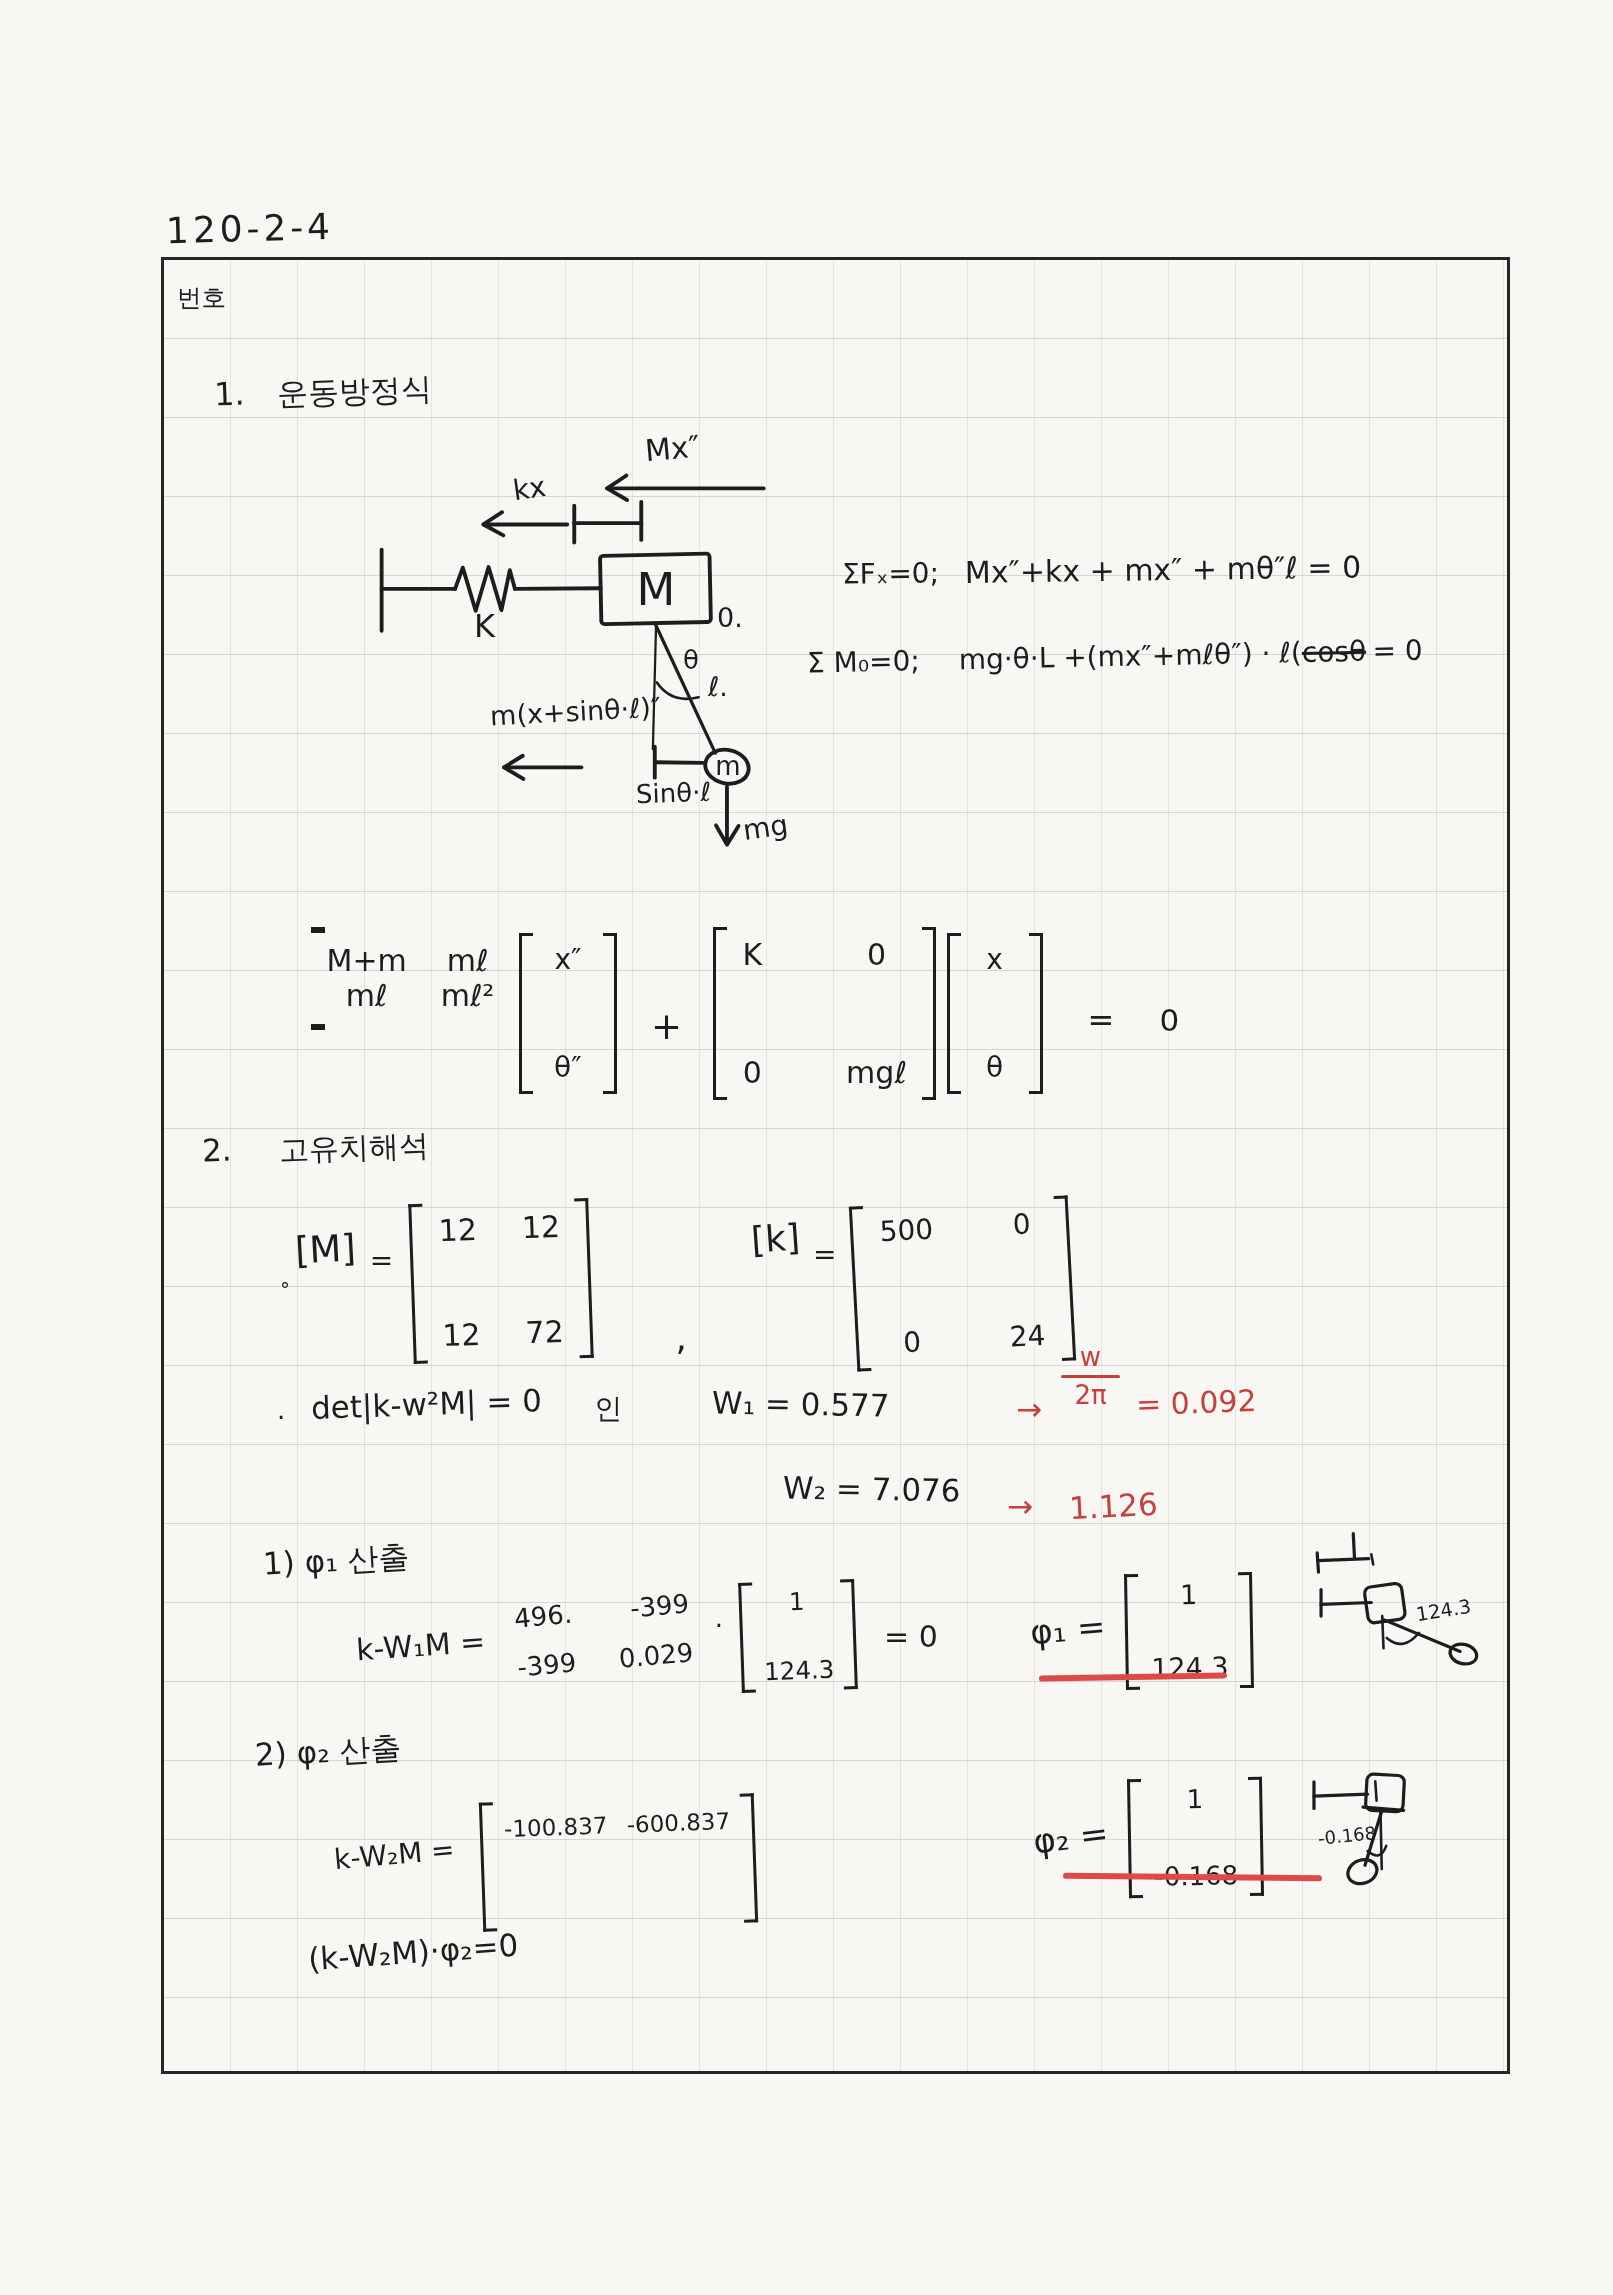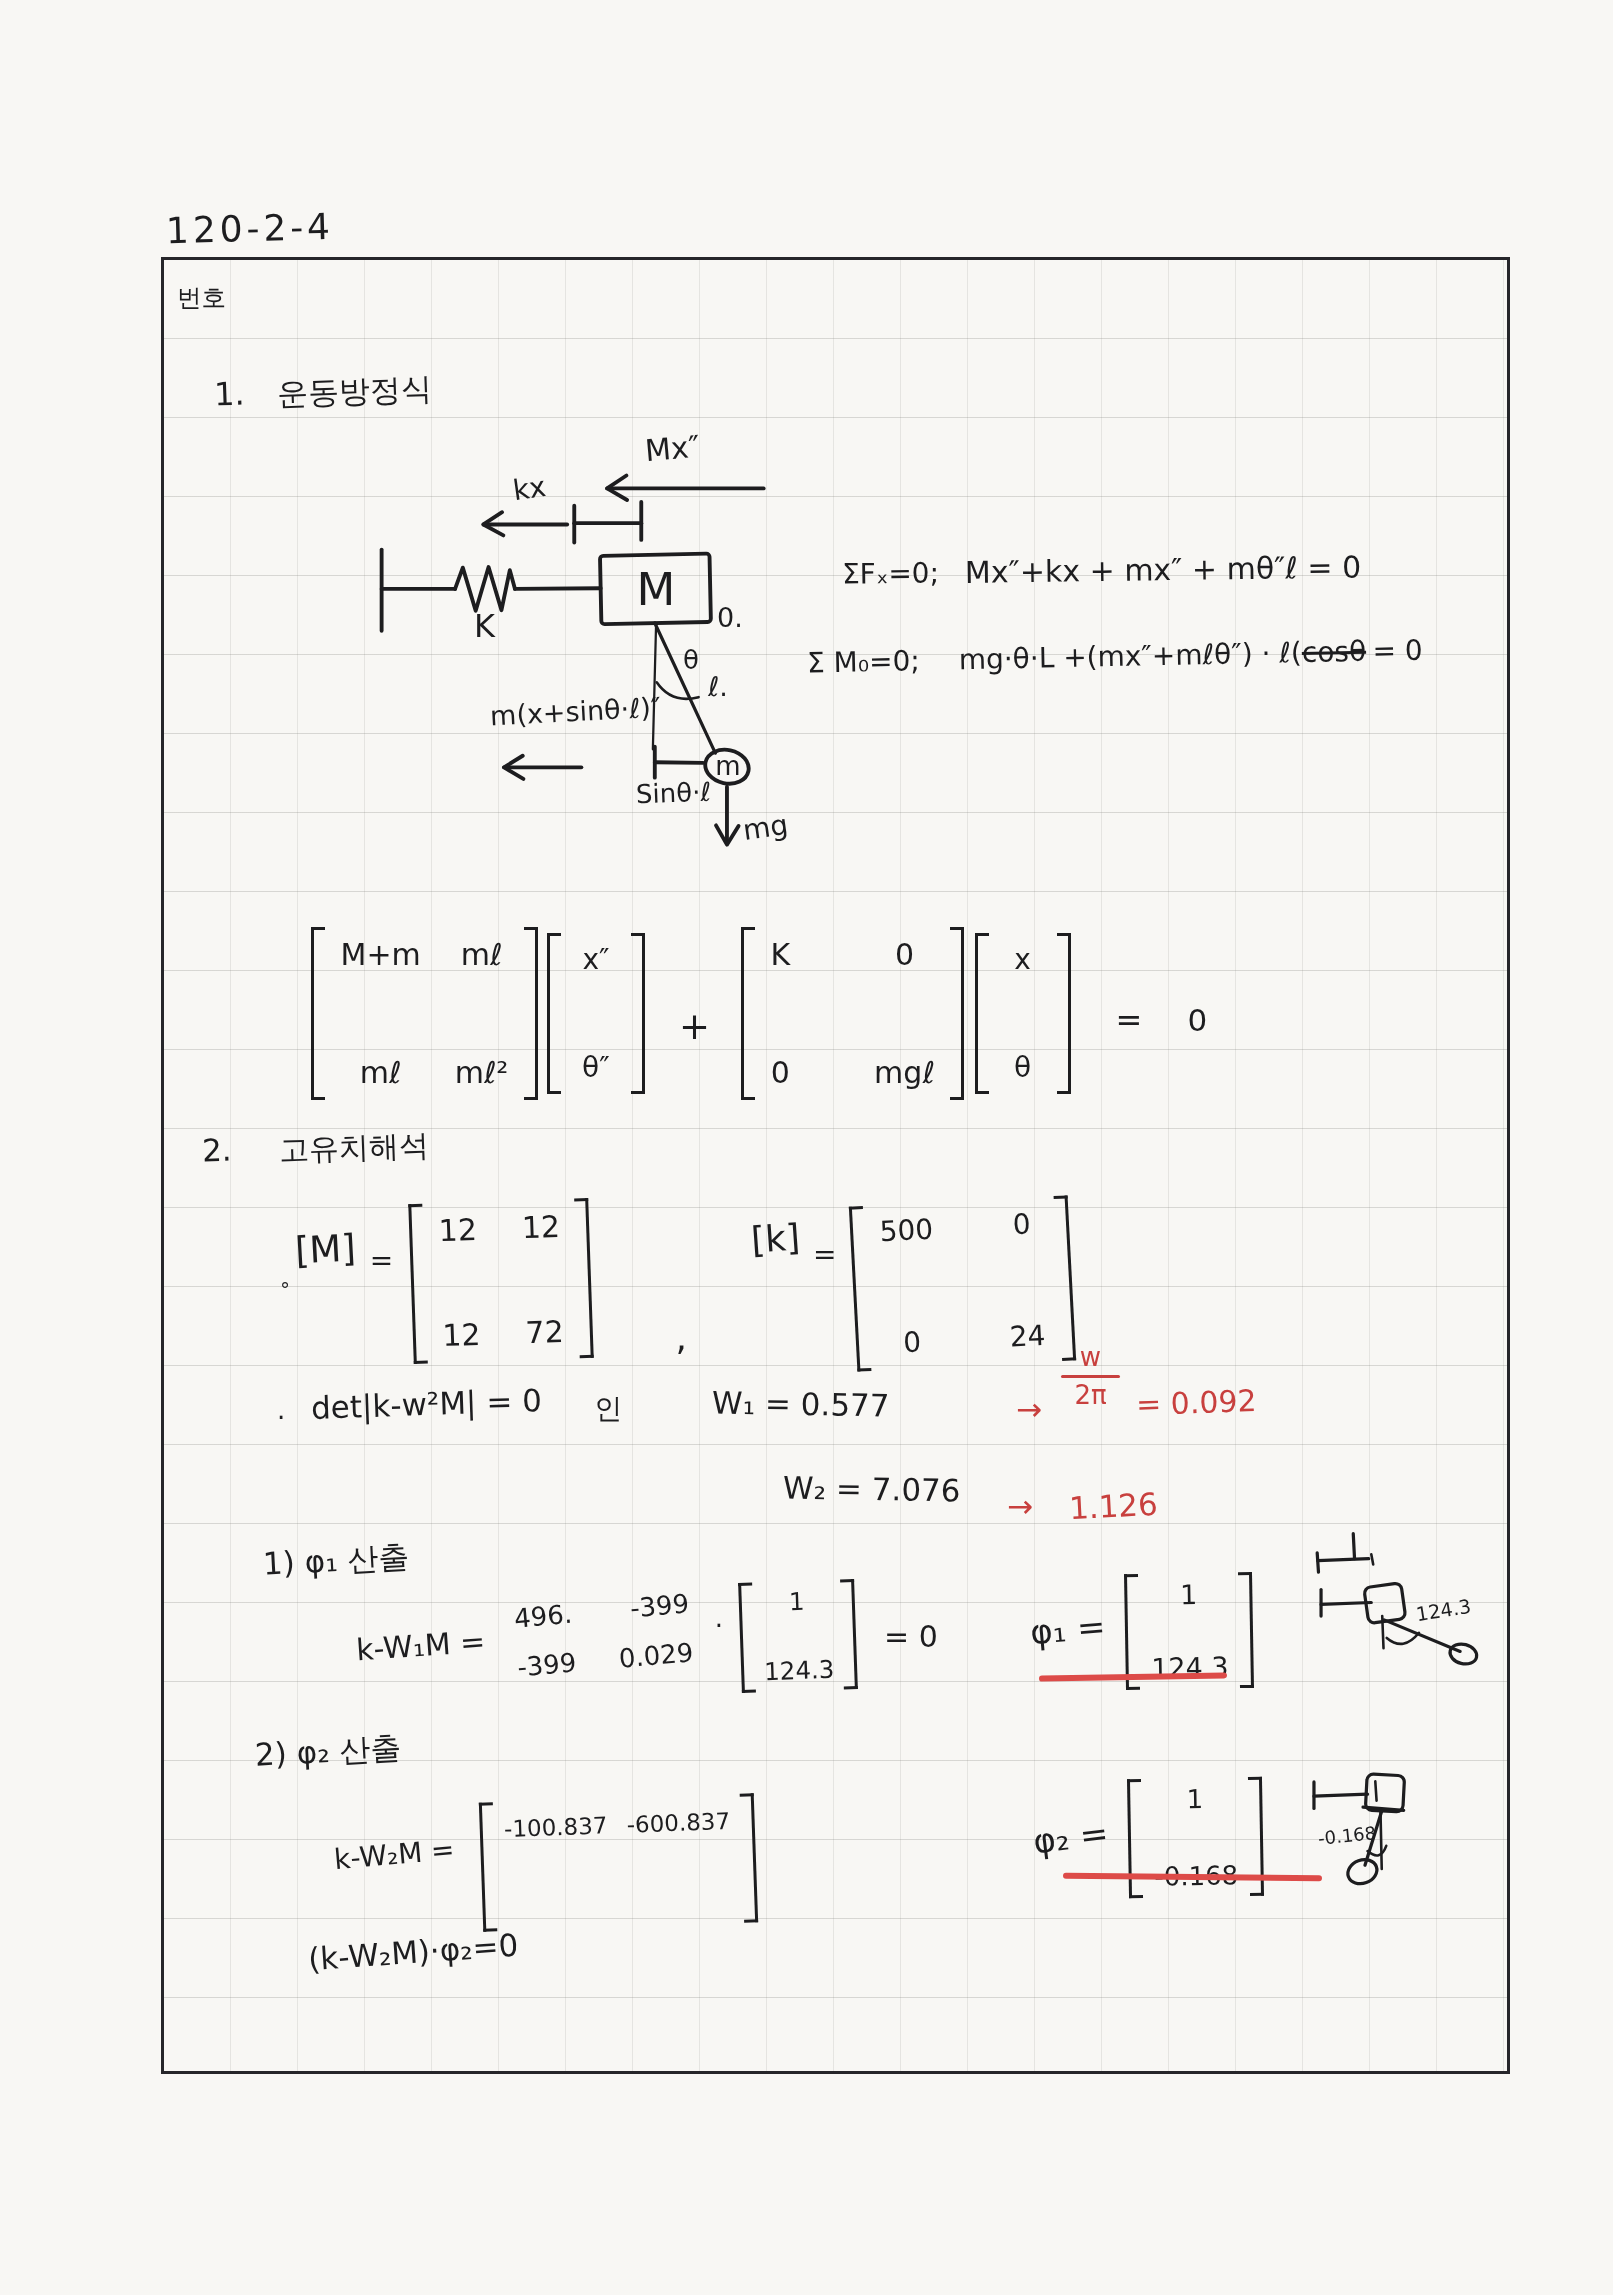--- a/index.html
+++ b/index.html
@@ -99,21 +99,21 @@
     <span class="hw" style="font-size:30px;">Mx″+kx + mx″ + mθ″ℓ = 0</span>
   </div>
   <div class="abs row" style="left:807px;top:640px;transform:rotate(-1.2deg);">
     <span class="hw" style="font-size:28px;">Σ M₀=0;</span>
     <span class="hw" style="font-size:28px;margin-left:39px;">mg·θ·L +(mx″+mℓθ″) · ℓ(</span>
     <span class="hw strike" style="font-size:28px;">cosθ</span>
     <span class="hw" style="font-size:28px;margin-left:6.4px;">= 0</span>
   </div>
 
   <div class="abs row" style="left:311px;top:927px;height:173px;">
-    <div class="mx" style="height:173px;">
+    <div class="mx" style="height:173px;flex-direction:column;">
       <div class="brk l"></div>
       <div class="cells c2" style="column-gap:34px;font-size:30px;min-width:148px;">
         <span>M+m</span>
         <span>mℓ</span>
         <span>mℓ</span>
         <span>mℓ²</span>
       </div>
       <div class="brk r"></div>
     </div>
     <div class="mx" style="height:161px;margin-left:9px;">

